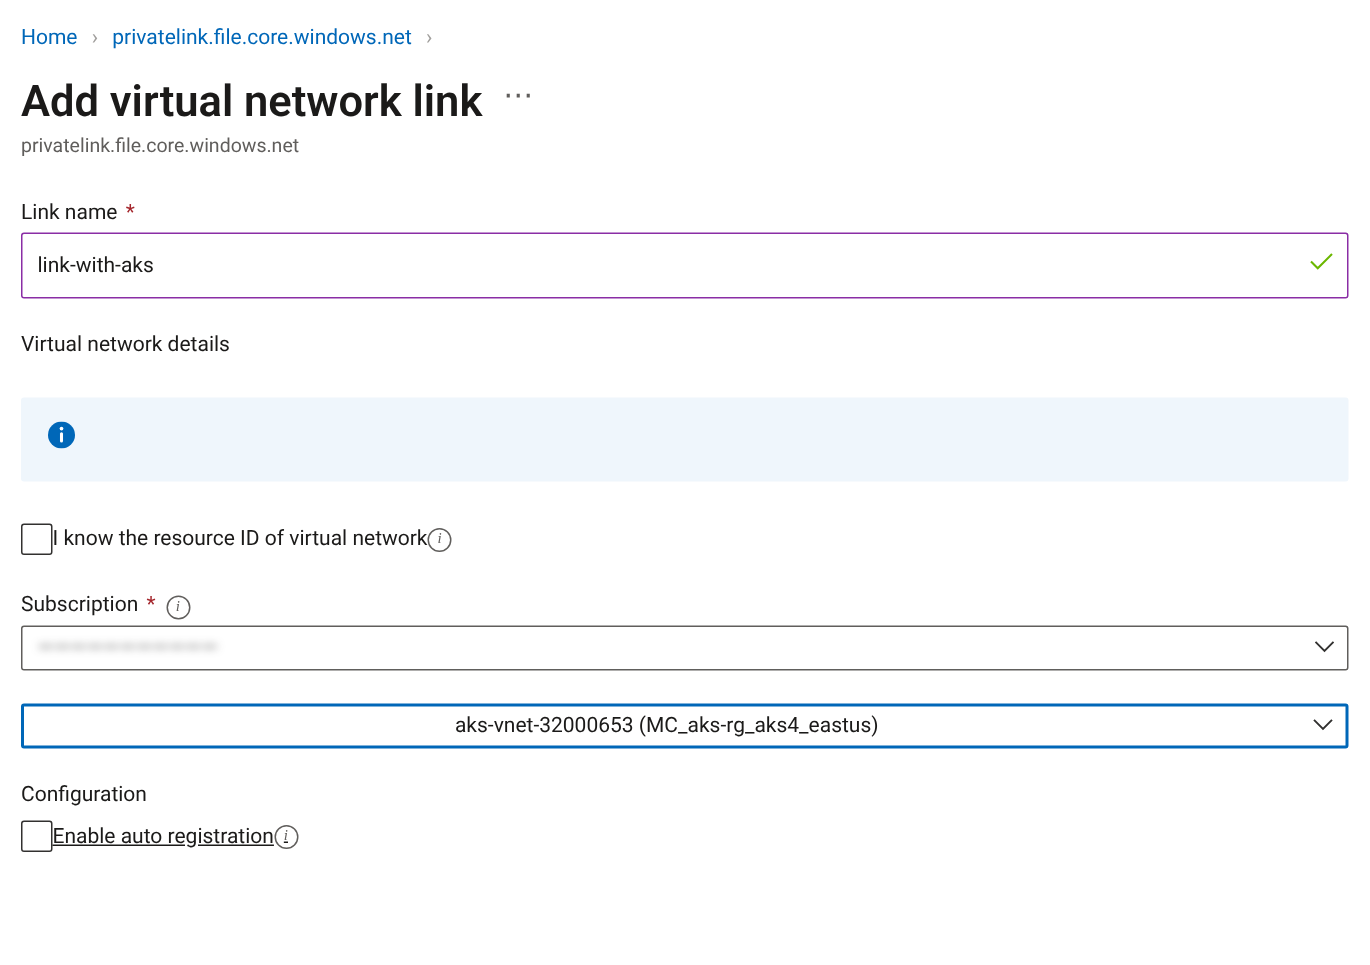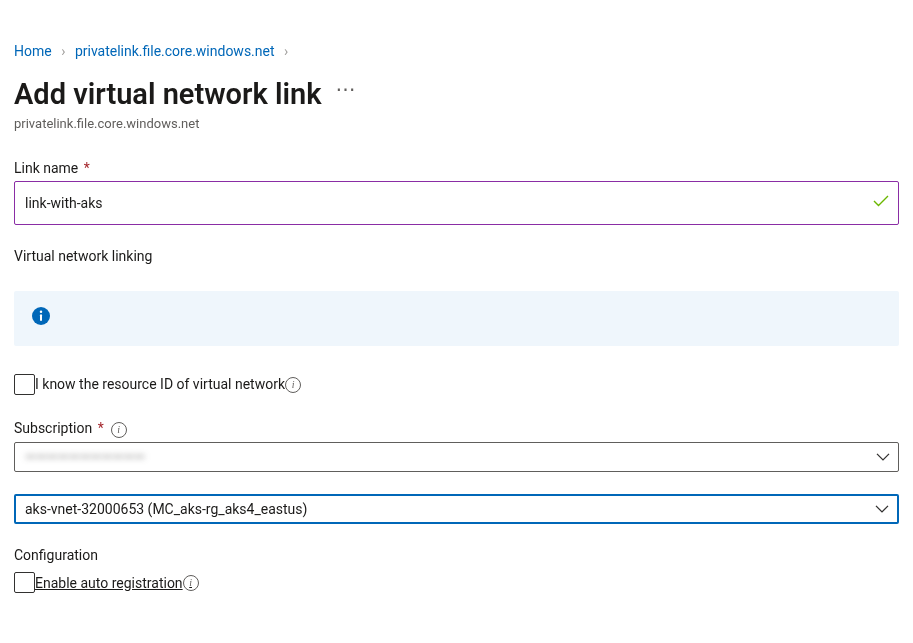--- a/index.html
+++ b/index.html
@@ -1,20 +1,20 @@
 <!DOCTYPE html>
 <html><head>
 <meta charset="utf-8">
 <style>
   html,body{
     margin:0;padding:0;background:#ffffff;
     font-family:"Segoe UI","Segoe UI Web",-apple-system,BlinkMacSystemFont,Roboto,Arial,sans-serif;
     color:#1b1a19;font-size:14px;line-height:1.3;
   }
-  .page{padding:26px 14px 36px 14px;margin-top:16px;}
+  .page{padding:16px 14px 36px 14px;}
   
   .breadcrumb{font-size:14px;margin-bottom:10px;}
   .breadcrumb a{color:#0067b8;text-decoration:none;cursor:pointer;}
   .breadcrumb .sep{color:#a19f9d;padding:0 6px;}
   
   .title-row{display:flex;align-items:center;gap:14px;}
   h1{font-size:29px;font-weight:600;margin:6px 0 0 0;}
   .kebab{font-size:20px;color:#605e5c;cursor:pointer;user-select:none;padding-bottom:6px;}
   .subtitle{color:#605e5c;font-size:13px;margin-top:2px;margin-bottom:26px;}
   
@@ -46,21 +46,21 @@
     width:14px;height:14px;border:1px solid #605e5c;border-radius:50%;display:inline-flex;
     align-items:center;justify-content:center;font-size:10px;color:#605e5c;cursor:pointer;flex-shrink:0;
     font-style:italic;font-family:Georgia,serif;line-height:1;
   }
   
   .sel{
     width:100%;box-sizing:border-box;height:30px;position:relative;
     border:1px solid #605e5c;border-radius:2px;background:#fff;display:flex;align-items:center;
     padding:0 34px 0 10px;font-size:14px;cursor:pointer;margin-bottom:22px;
   }
-  .sel.focus{border:2px solid #0067b8;padding:0 33px 0 9px;}
+  .sel.focus{border:2px solid #0067b8;padding:0 33px 0 9px;justify-content:center;}
   .sel .chev{position:absolute;right:8px;top:50%;transform:translateY(-50%);}
   .blur-val{filter:blur(3px);color:#323130;user-select:none;}
 </style>
 </head>
 <body>
 
 <div class="page">
 
   <div class="breadcrumb">
     <a>Home</a>
@@ -80,21 +80,21 @@
   </div>
   <div class="txt-wrap">
     <input class="txt-input" type="text" value="link-with-aks" style="">
     <span class="valid-chk">
       <svg width="16" height="14" viewBox="0 0 16 14">
         <path d="M1 7 L5.5 11.5 L15 2" fill="none" stroke="#6bb700" stroke-width="1.4"></path>
       </svg>
     </span>
   </div>
 
-  <div class="sect">Virtual network linking</div>
+  <div class="sect">Virtual network details</div>
 
   <div class="info-box">
     <span>
       <svg width="18" height="18" viewBox="0 0 16 16">
         <circle cx="8" cy="8" r="8" fill="#0067b8"></circle>
         <rect x="7.1" y="6.4" width="1.8" height="6" rx="0.9" fill="#fff"></rect>
         <circle cx="8" cy="4.2" r="1.1" fill="#fff"></circle>
       </svg>
     </span>
   </div>

